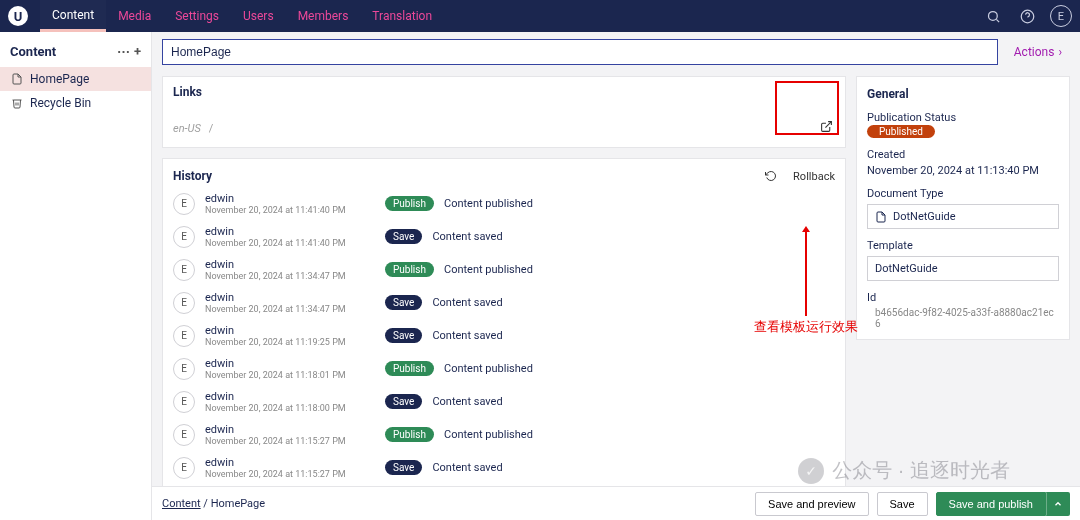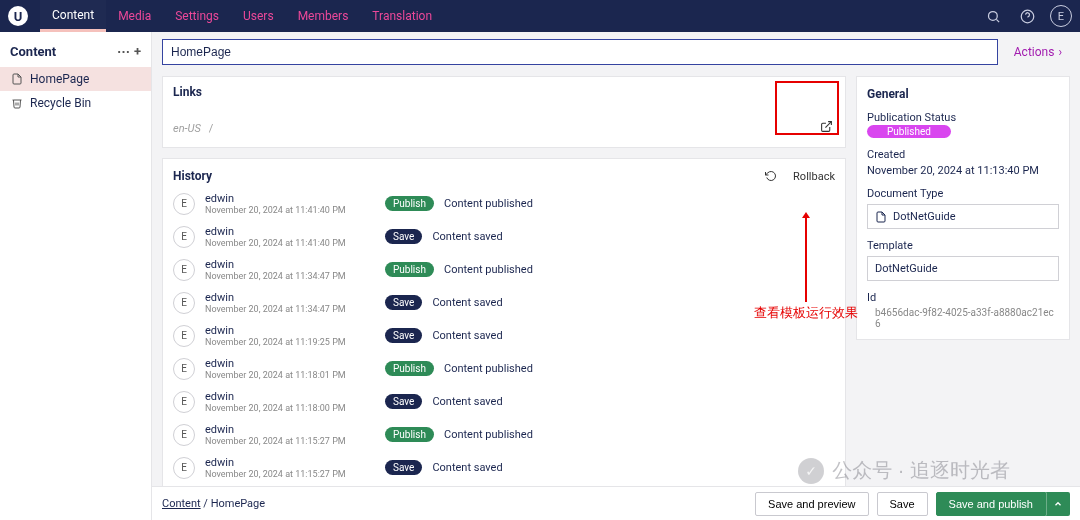--- a/index.html
+++ b/index.html
@@ -25,38 +25,38 @@
   .actions-link { font-size: 12px; color: #a21caf; cursor: pointer; padding: 0 8px; display: flex; align-items: center; gap: 4px; }
   .content-scroll { flex: 1; overflow-y: auto; padding: 10px; display: flex; gap: 10px; }
   .col-left { flex: 1; display: flex; flex-direction: column; gap: 10px; }
   .col-right { width: 214px; }
   .panel { background: #fff; border: 1px solid #e5e5e8; border-radius: 0; }
   .panel-title { padding: 8px 10px; font-weight: 700; font-size: 12px; border-bottom: 0; }
   .links-body { padding: 10px 10px 12px; color: #a0a0a0; font-size: 11px; display: flex; align-items: flex-end; position: relative; }
   .links-body .lang { font-style: italic; margin-right: 8px; }
   .openlink { margin-left: auto; width: 18px; height: 18px; display: flex; align-items: center; justify-content: center; color: #333; cursor: pointer; }
   .redbox { position: absolute; border: 2px solid #e60000; right: 6px; top: -26px; width: 64px; height: 54px; pointer-events: none; }
-  .annotation { position: absolute; color: #e60000; font-size: 13px; font-family: "Microsoft YaHei", sans-serif; right: 222px; top: 182px; display: flex; flex-direction: column; align-items: center; pointer-events: none; }
+  .annotation { position: absolute; color: #e60000; font-size: 13px; font-family: "Microsoft YaHei", sans-serif; right: 222px; top: 196px; display: flex; flex-direction: column; align-items: center; pointer-events: none; }
   .annotation .arrow { width: 2px; height: 88px; background: #e60000; position: relative; margin-bottom: 2px; }
   .annotation .arrow::before { content: ""; position: absolute; top: -2px; left: -3px; border-left: 4px solid transparent; border-right: 4px solid transparent; border-bottom: 6px solid #e60000; }
   .history-head { display: flex; align-items: center; padding: 10px 10px 4px; }
   .rollback { font-size: 11px; color: #333; display: flex; align-items: center; gap: 16px; cursor: pointer; }
   .hist-row { display: flex; align-items: center; gap: 10px; padding: 5px 10px; }
   .badge-circle { width: 22px; height: 22px; border: 1px solid #d0d0d5; border-radius: 50%; display: flex; align-items: center; justify-content: center; font-size: 10px; color: #555; }
   .hist-user { width: 170px; }
   .hist-user .u { font-size: 11px; color: #1b264f; }
   .hist-user .d { font-size: 9px; color: #888; }
   .pill { border-radius: 10px; padding: 2px 8px; font-size: 10px; color: #fff; display: inline-block; }
   .pill.pub { background: #2e8b57; }
   .pill.save { background: #1b264f; }
   .hist-msg { font-size: 11px; color: #1b264f; }
   .infobox { padding: 10px; }
   .info-label { font-size: 11px; color: #1b264f; margin-top: 10px; }
   .info-label:first-child { margin-top: 0; }
-  .status-pill { background: #d946ef; color: #fff; border-radius: 9px; padding: 1px 20px; font-size: 10px; display: inline-block; }
+  .status-pill { background: #c2410c; color: #fff; border-radius: 9px; padding: 1px 12px; font-size: 10px; display: inline-block; }
   .info-val { font-size: 11px; color: #1b264f; margin-top: 3px; }
   .doc-select { display: flex; align-items: center; gap: 6px; border: 1px solid #d0d0d5; padding: 5px 7px; margin-top: 4px; font-size: 11px; cursor: pointer; }
   .small-id { font-size: 10px; color: #888; margin-top: 3px; word-break: break-all; margin-left: 8px; }
   .footerbar { height: 34px; border-top: 1px solid #e5e5e8; background: #fff; display: flex; align-items: center; padding: 0 10px; gap: 8px; }
   .crumbs { font-size: 11px; color: #1b264f; }
   .crumbs .root { text-decoration: underline; }
   .footerbar .sp { flex: 1; }
   .fbtn { border: 1px solid #c9c9cf; background: #fff; padding: 5px 12px; font-size: 11px; cursor: pointer; border-radius: 2px; }
   .fbtn.primary { background: #2e8b57; color: #fff; border-color: #2e8b57; }
   .fbtn.primary.split { border-left: 1px solid rgba(255,255,255,0.3); padding: 5px 6px; }

